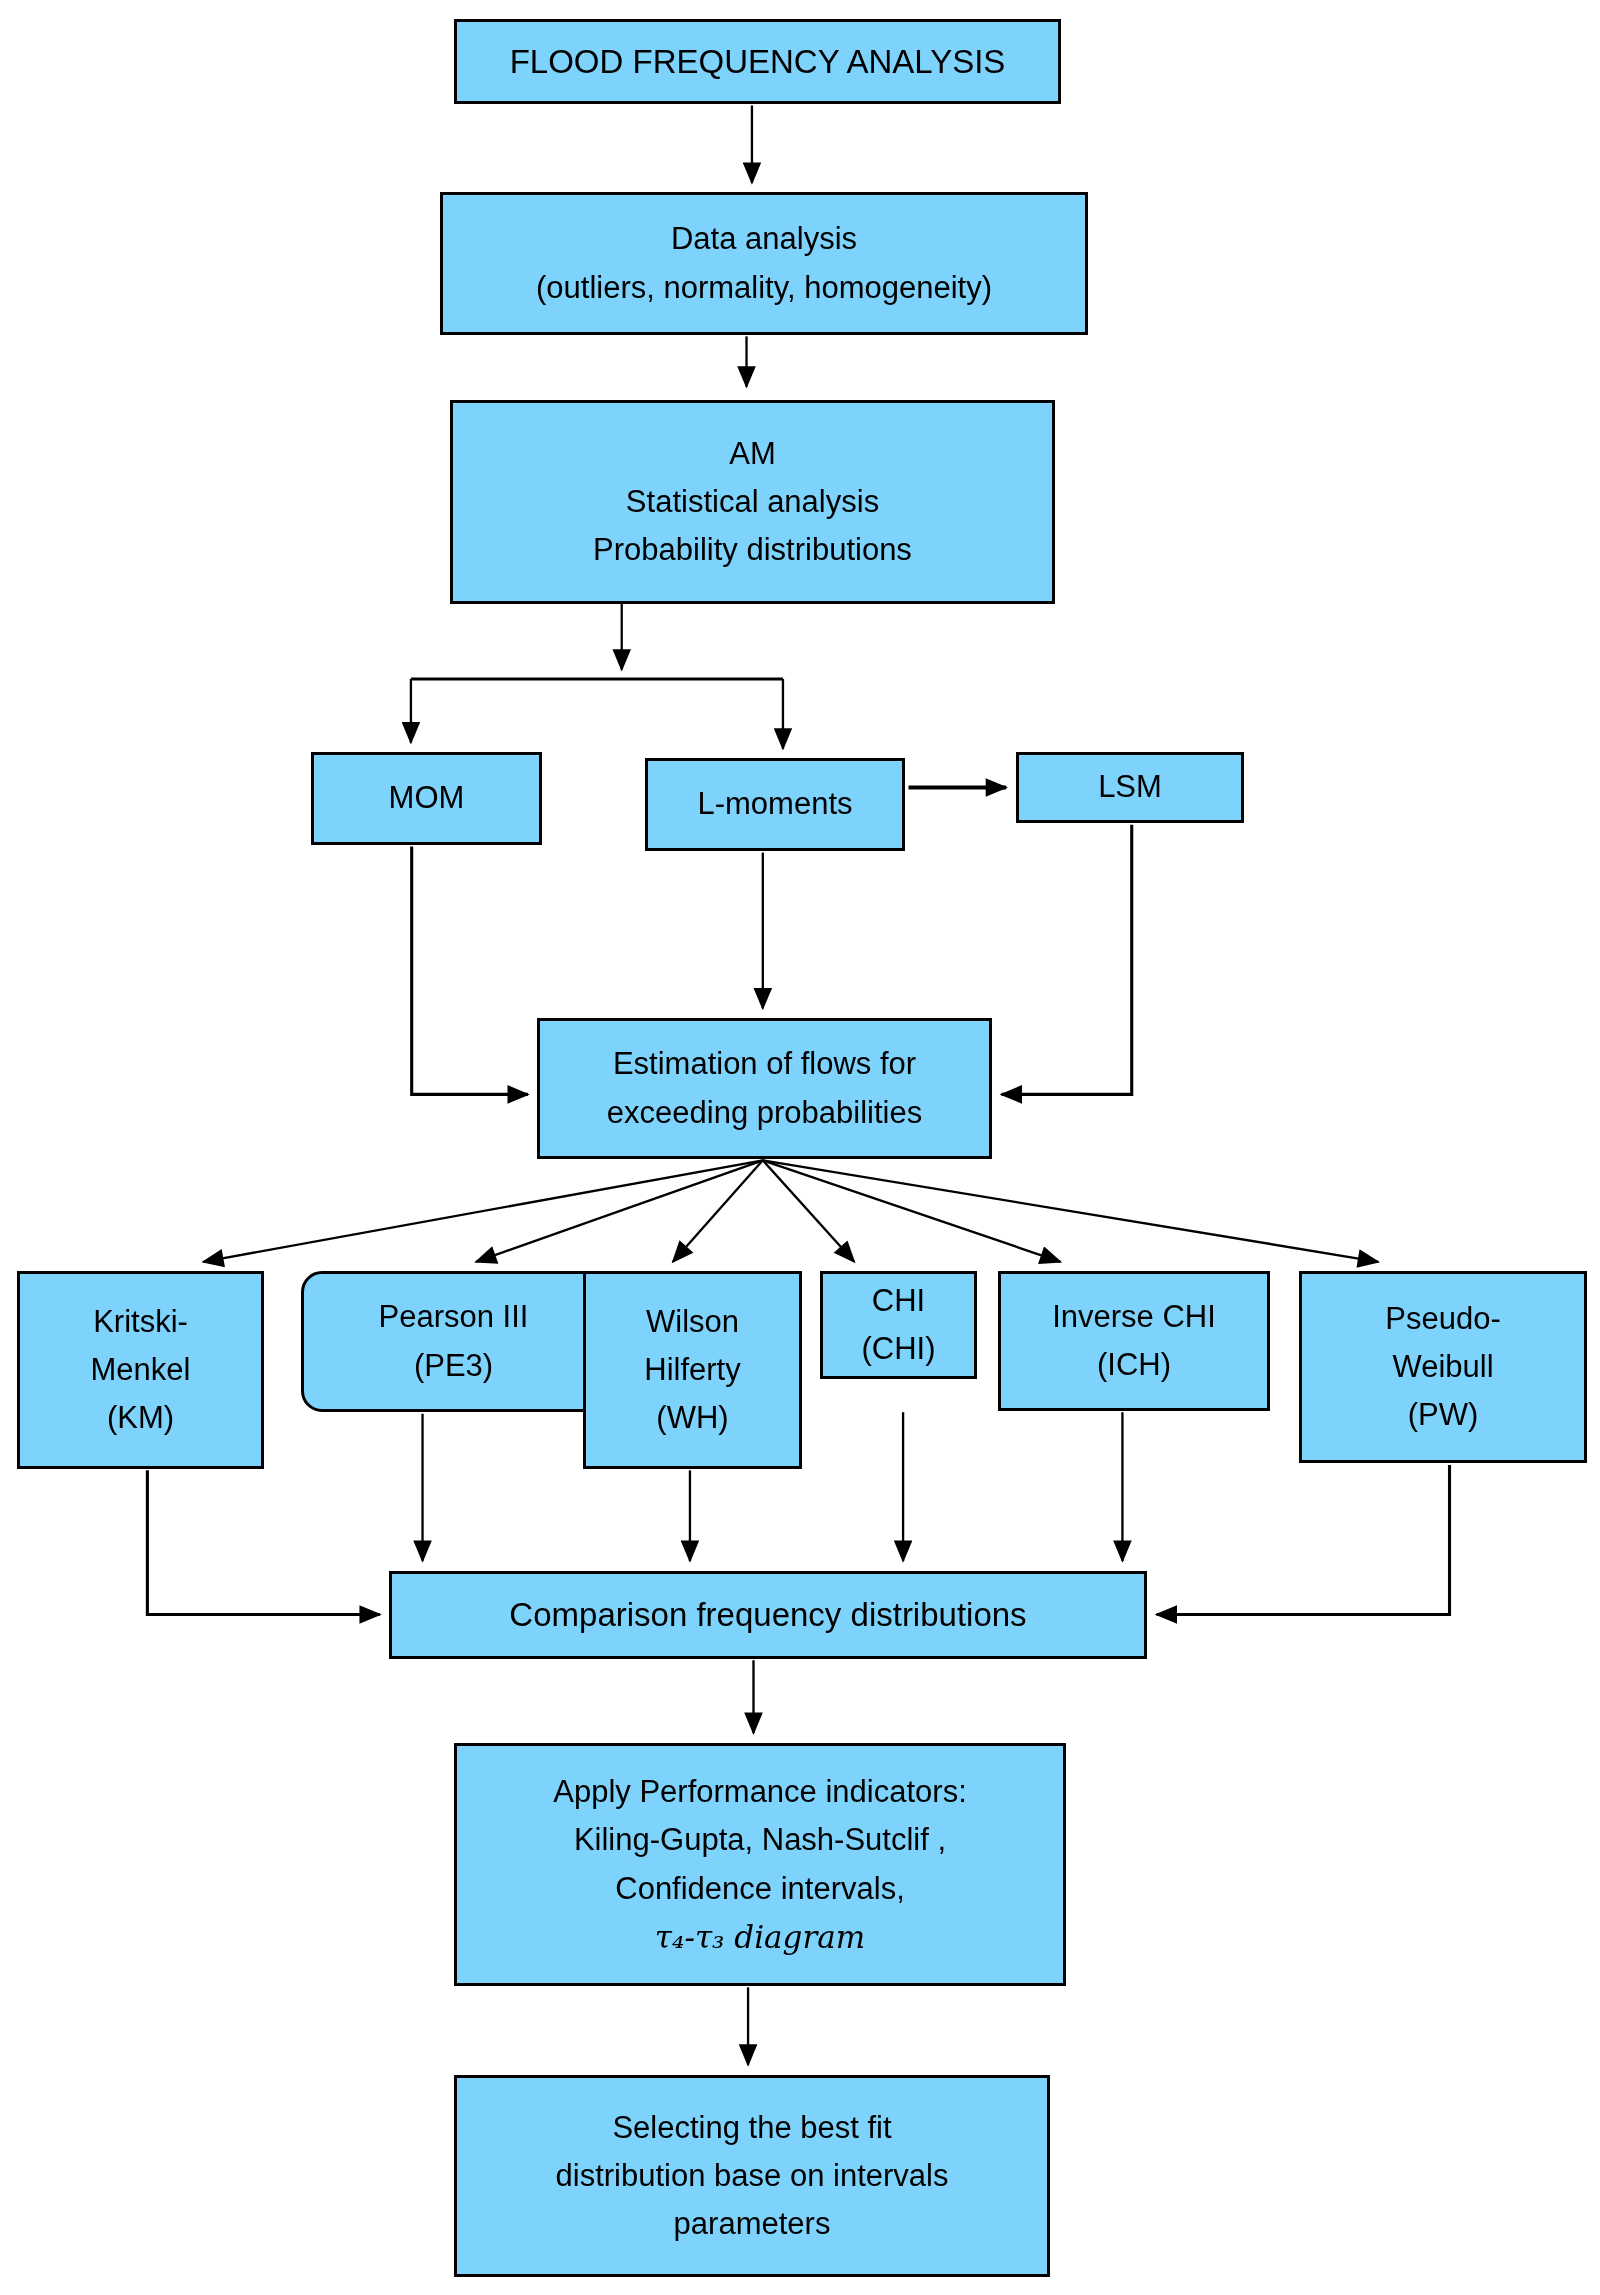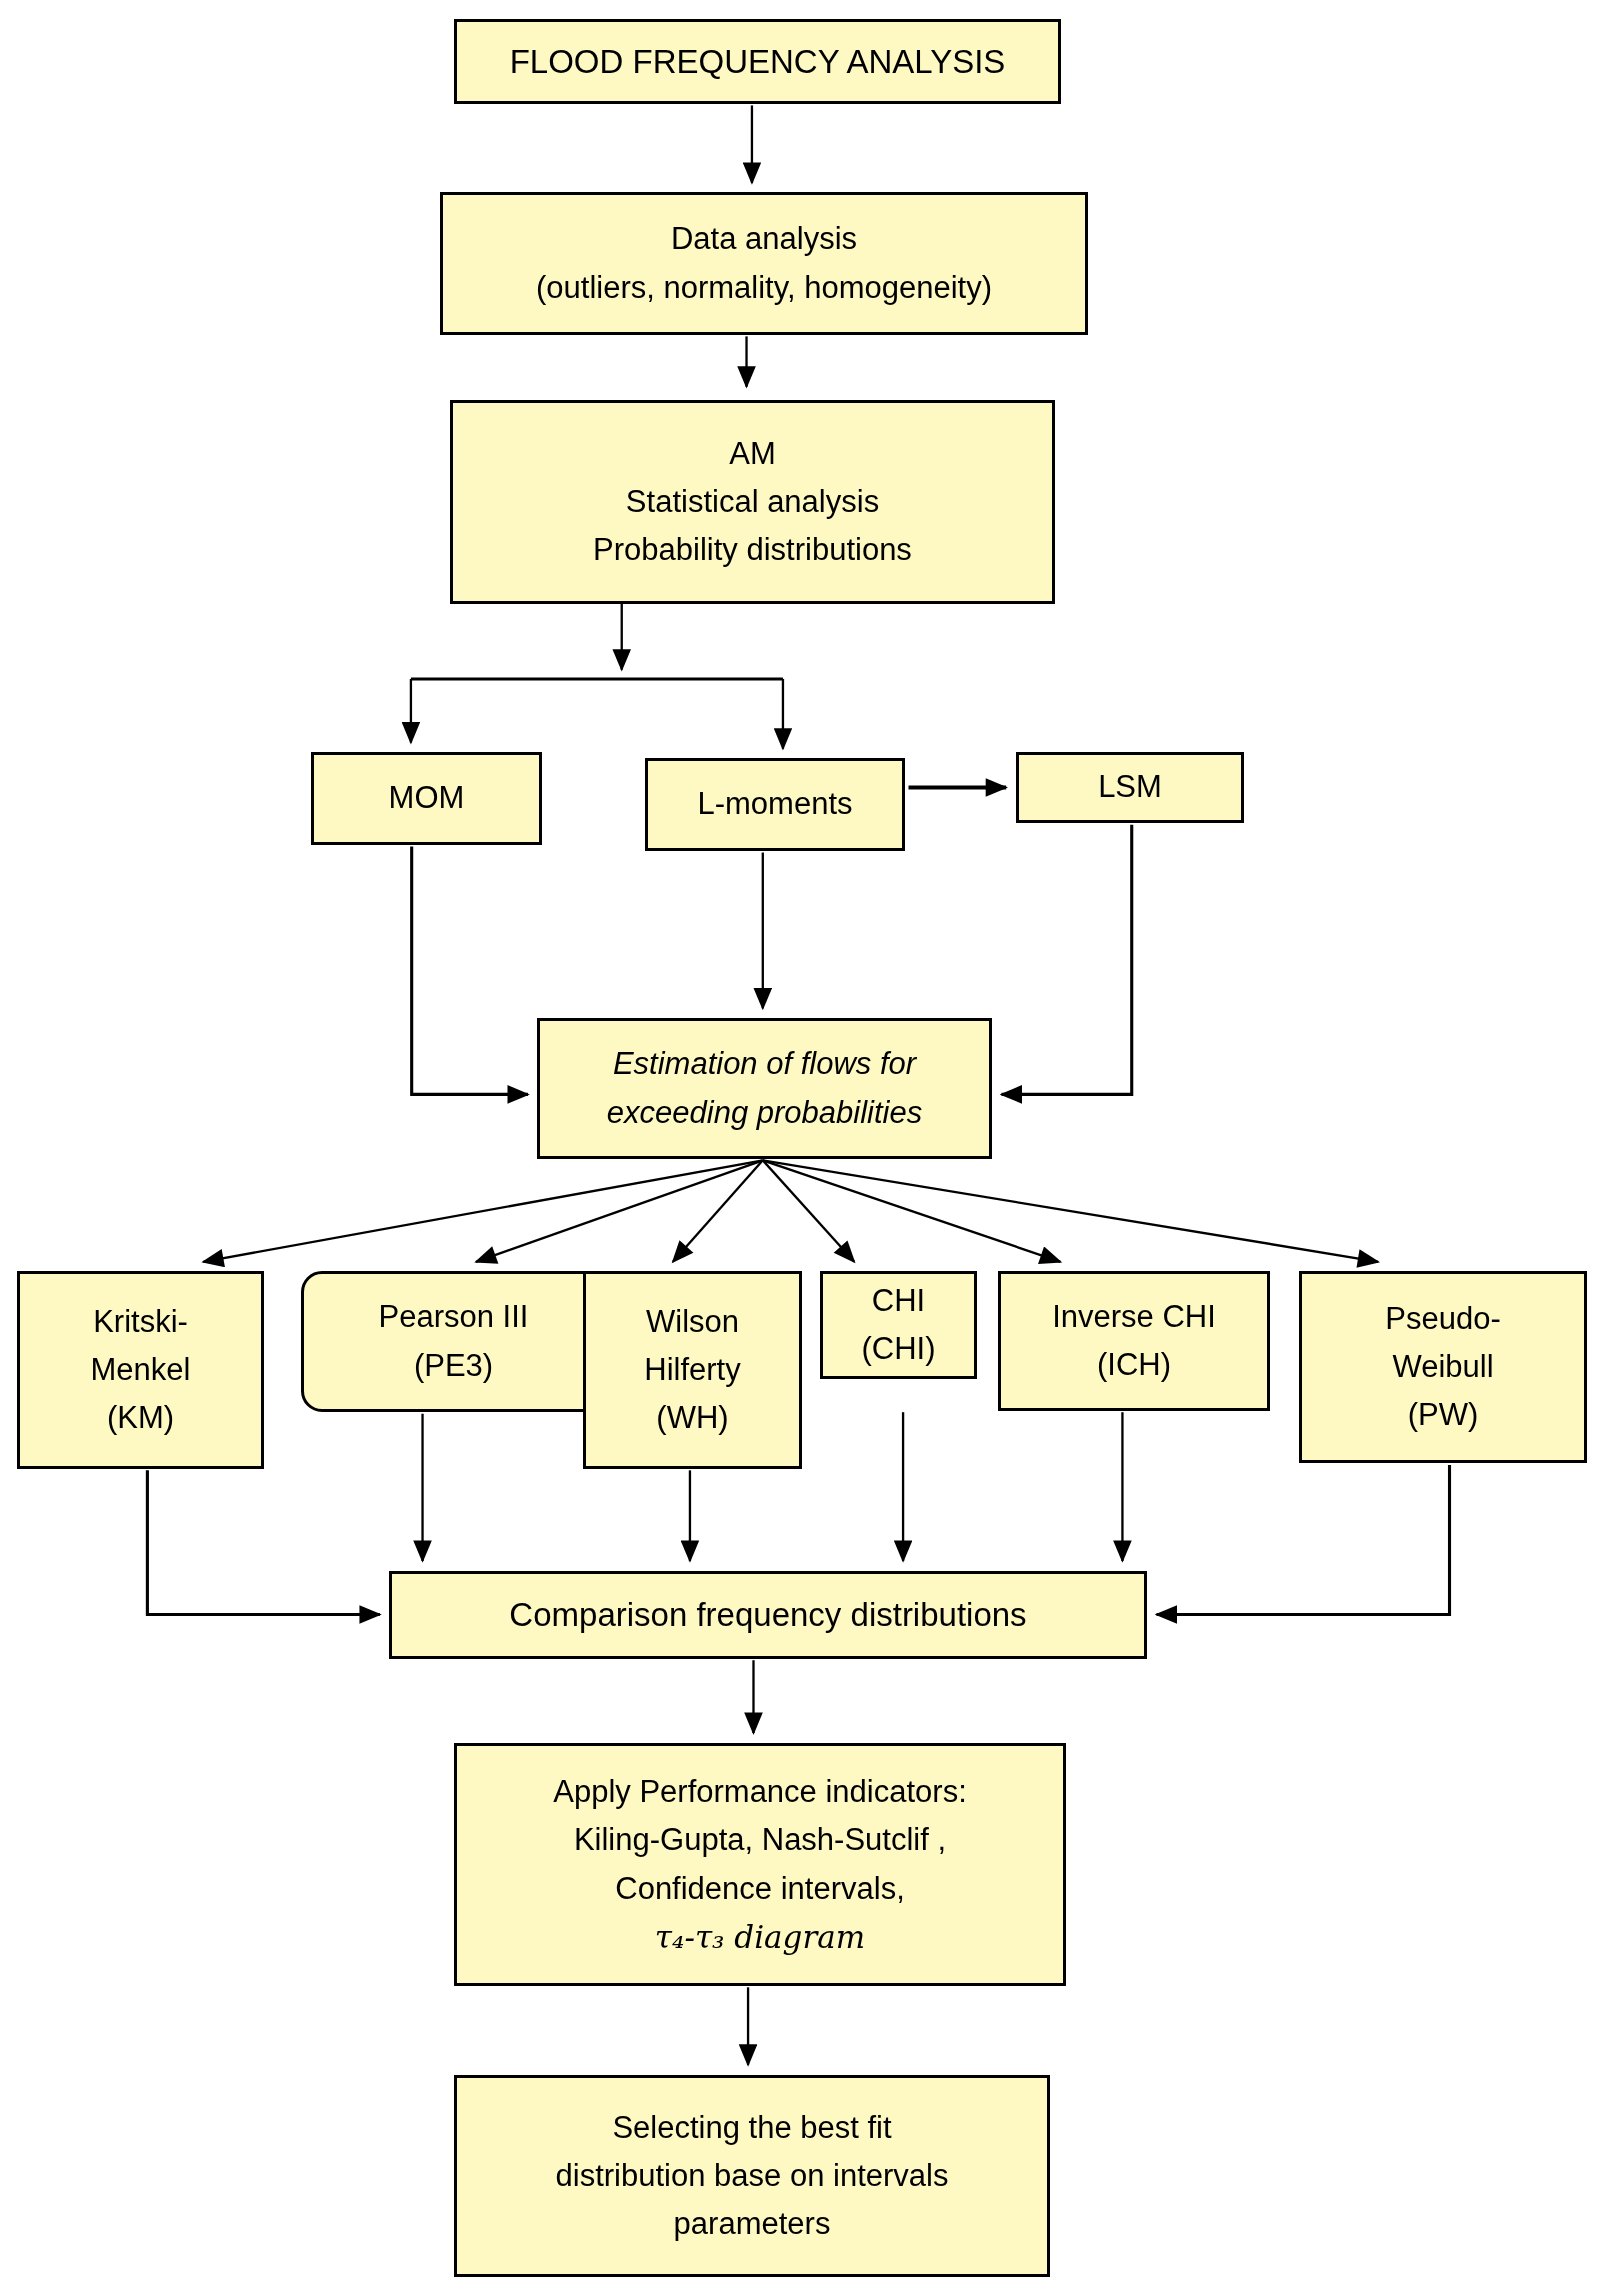--- a/index.html
+++ b/index.html
@@ -9,39 +9,39 @@
     height:2295px;
     background:#ffffff;
     font-family:"Liberation Sans","DejaVu Sans",sans-serif;
     color:#000000;
   }
   #wires{position:absolute;left:0;top:0;width:1600px;height:2295px;}
   .node{
     position:absolute;
     box-sizing:border-box;
     border:3.9px solid #000000;
-    background:#fef9c3;
+    background:#7dd3fc;
     display:flex;
     flex-direction:column;
     align-items:center;
     justify-content:center;
     text-align:center;
     font-size:31px;
     line-height:1.55;
     z-index:2;
   }
   .node.b4{border-width:3.1px;}
   .node .ln{white-space:nowrap;}
   #n-title{left:454px;top:18.6px;width:607px;height:85px;font-size:33px;}
   #n-data{left:440px;top:192px;width:648px;height:143px;}
   #n-am{left:450px;top:400px;width:605px;height:204px;}
   #n-mom{left:311px;top:752px;width:231px;height:93px;}
   #n-lmom{left:645px;top:758px;width:260px;height:93px;}
   #n-lsm{left:1016px;top:752px;width:228px;height:71px;}
-  #n-est{left:537px;top:1018px;width:455px;height:141px;font-style:italic;}
+  #n-est{left:537px;top:1018px;width:455px;height:141px;}
   #n-km{left:17px;top:1271px;width:247px;height:198px;}
   #n-pe3{left:301px;top:1271px;width:305px;height:141px;border-radius:21px;}
   #n-wh{left:583px;top:1271px;width:219px;height:198px;}
   #n-chi{left:820px;top:1271px;width:157px;height:108px;}
   #n-ich{left:998px;top:1271px;width:272px;height:140px;}
   #n-pw{left:1299px;top:1271px;width:288px;height:192px;}
   #n-cmp{left:389px;top:1571px;width:758px;height:88px;font-size:33px;}
   #n-apply{left:454px;top:1743px;width:612px;height:243px;}
   #n-select{left:454px;top:2075px;width:596px;height:202px;}
   .formula{font-family:"DejaVu Serif",serif;font-style:italic;}

